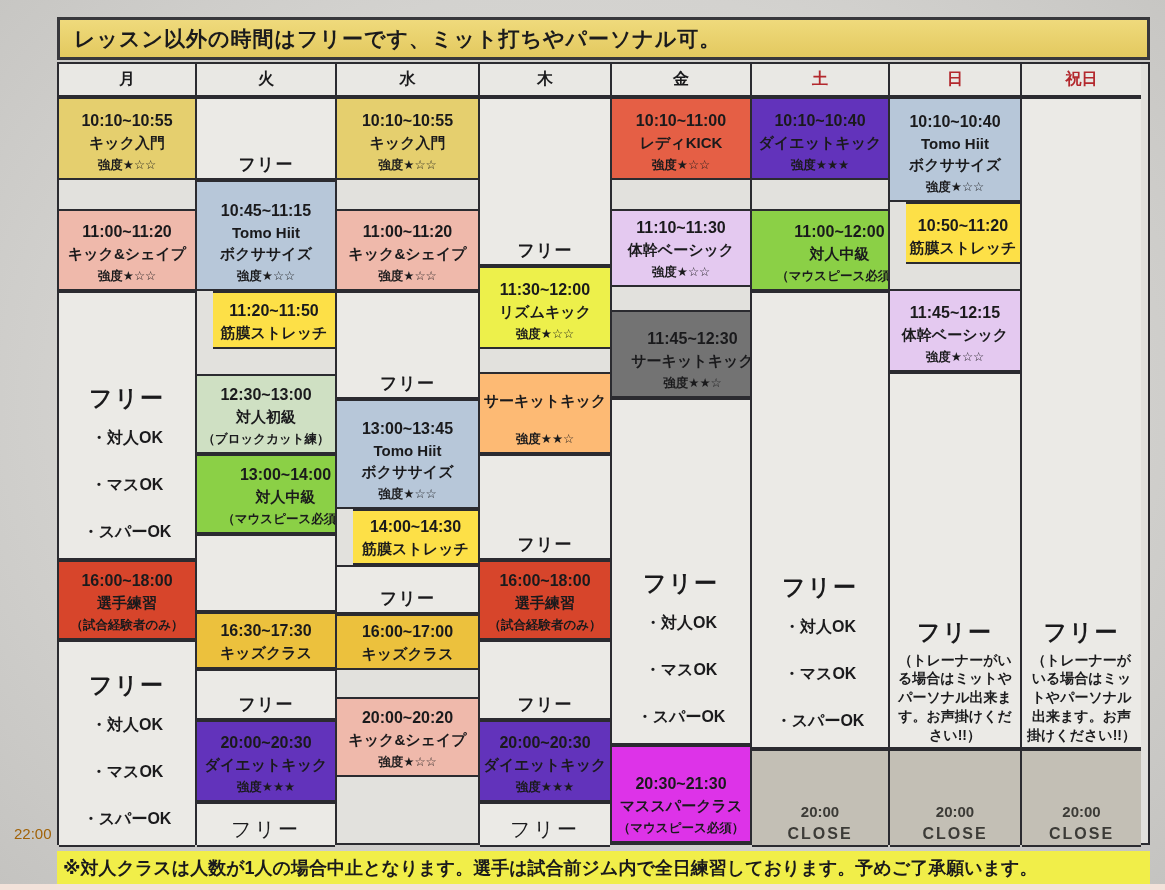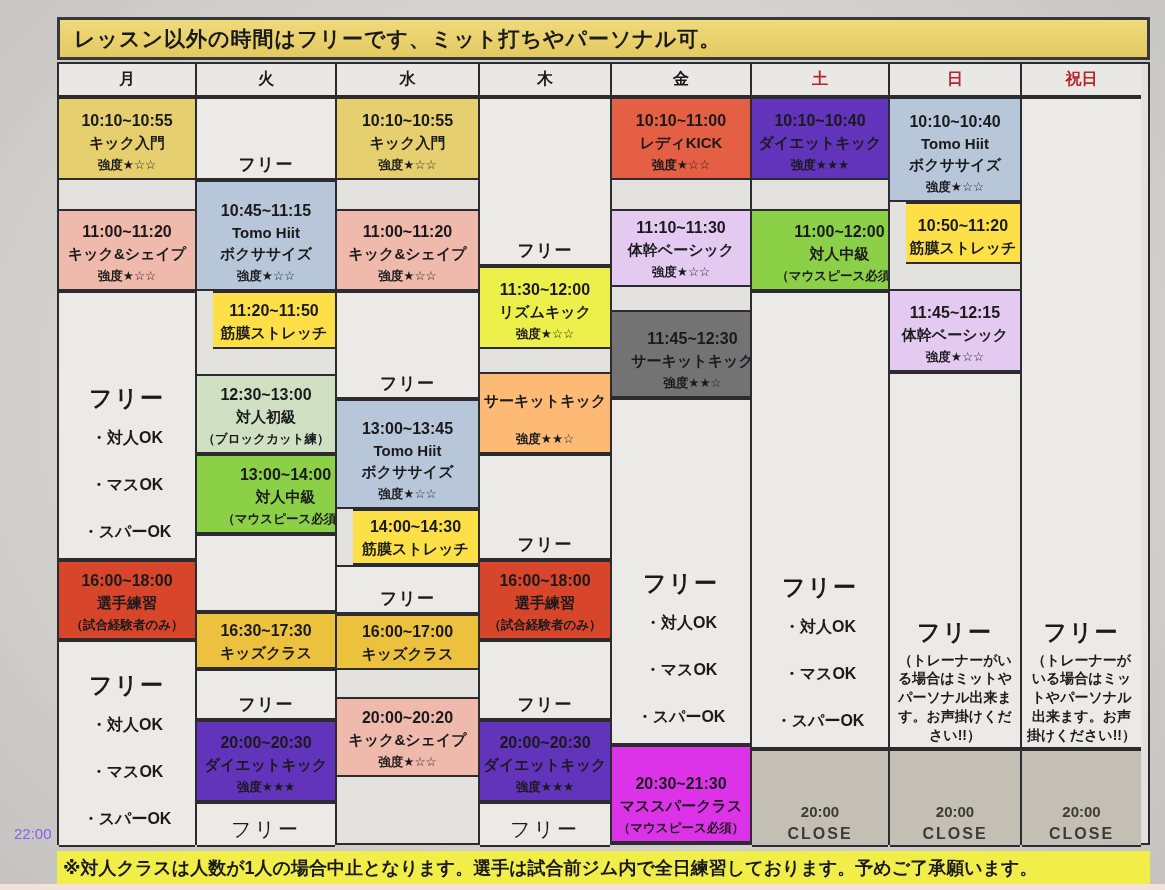--- a/index.html
+++ b/index.html
@@ -54,21 +54,21 @@
   .bg-amber{background:#ecc13d;}  .bg-bryellow{background:#edf04b;}
   .bg-gold{background:#fdba74;gap:16px;}   .bg-purple{background:#6233bb;}
   .bg-red{background:#d7452b;}    .bg-tomato{background:#e55f45;}
   .bg-lavender{background:#e4c9f0;} .bg-gray{background:#737373;padding-left:24px;}
   .bg-magenta{background:#dd33e8;} .bg-close{background:#c3bfb5;}
   .footer{
     position:absolute;left:57px;top:851px;width:1093px;height:33px;
     background:#f1ee49;display:flex;align-items:center;padding-left:6px;box-sizing:border-box;
     font-weight:700;font-size:18px;white-space:nowrap;
   }
-  .left-label{position:absolute;left:14px;top:825px;font-size:15px;font-weight:400;color:#8b5cf6;}
+  .left-label{position:absolute;left:14px;top:825px;font-size:15px;font-weight:400;color:#a16207;}
   .bottom-strip{position:absolute;left:0;top:884px;width:1165px;height:6px;background:#f3e2da;}
 </style>
 </head>
 <body>
 
 <div class="page">
 
   <div class="title-bar">
     <span class="title-rest">レッスン以外の時間はフリーです、ミット打ちやパーソナル可。</span>
   </div>

